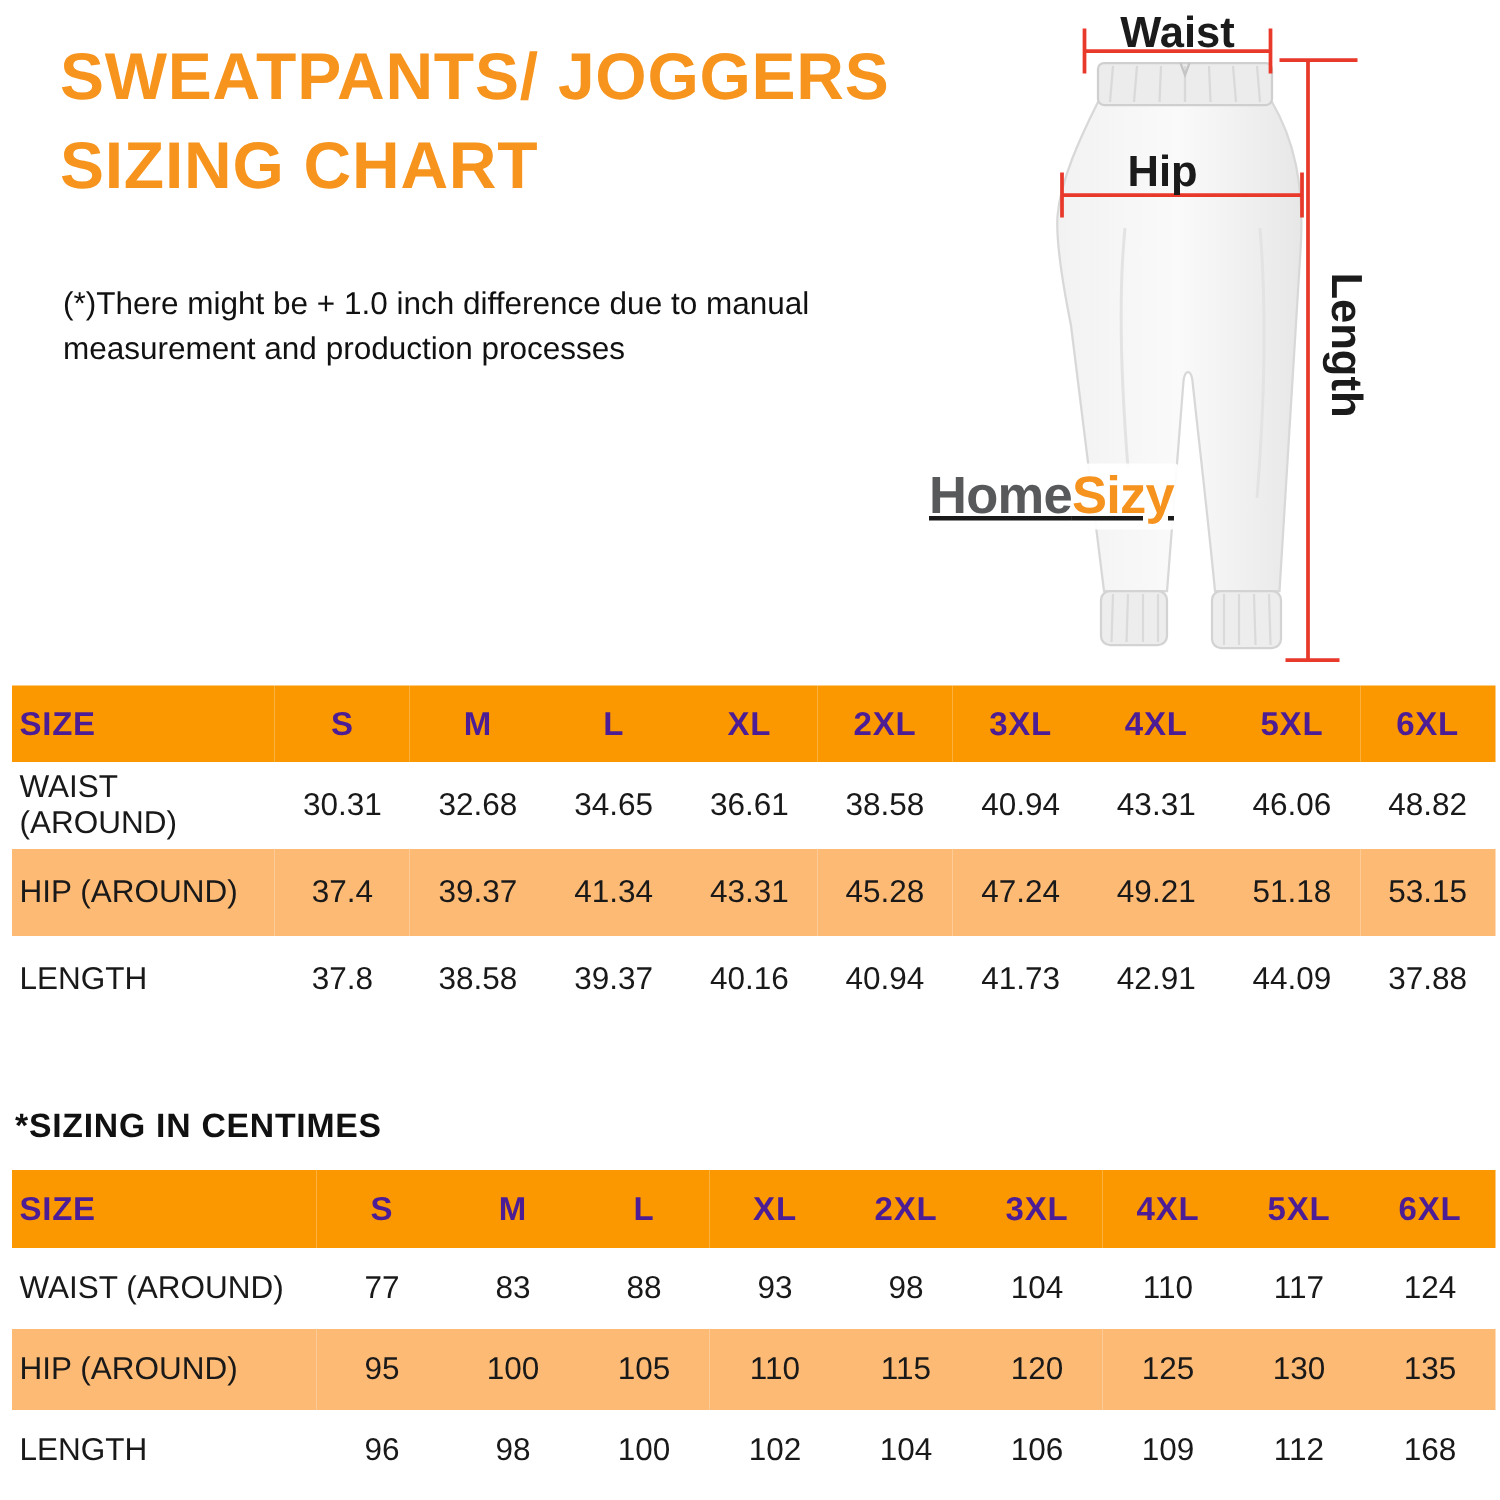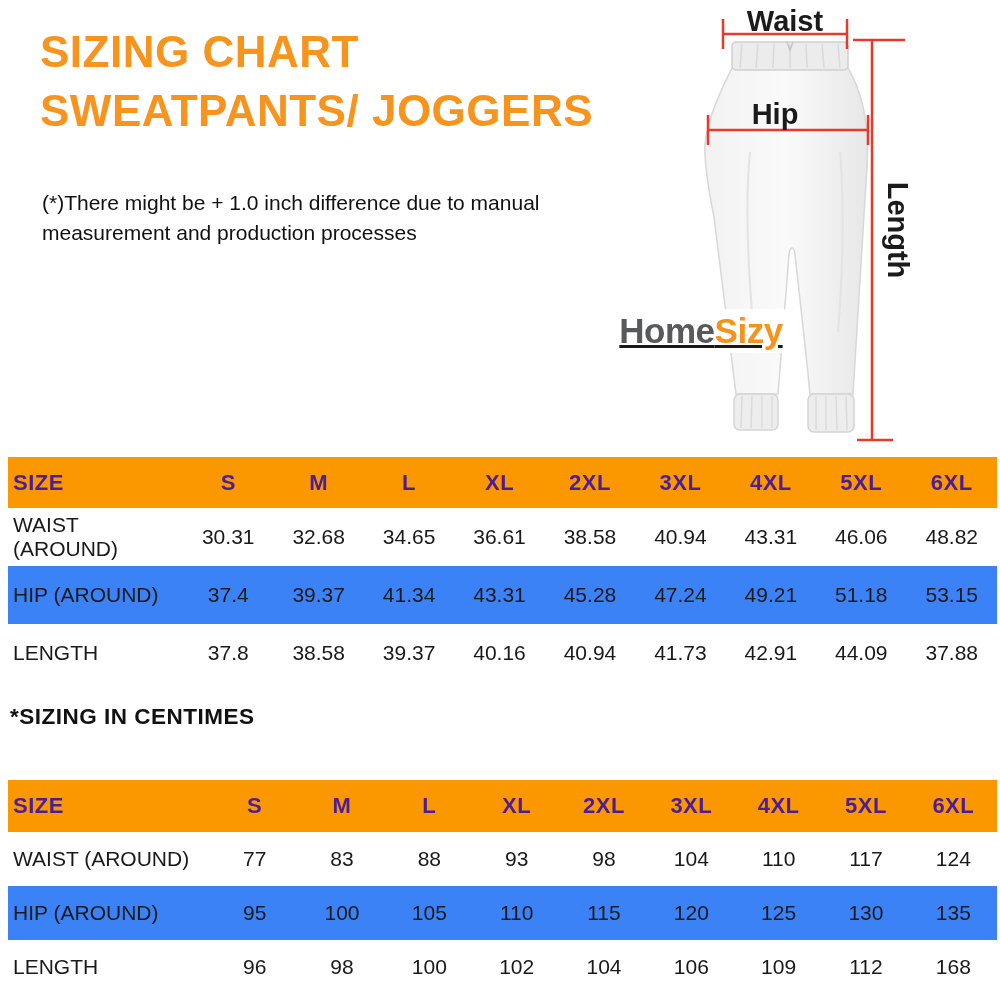--- a/index.html
+++ b/index.html
@@ -36,34 +36,34 @@
   .size-table th{background:#fb9800;color:#4c1d95;font-size:22px;font-weight:bold;
                  text-align:center;letter-spacing:.5px;padding:0;}
   .t-inches th{height:51px;}
   .t-cm th{height:52px;}
   .size-table td{font-size:21px;color:#191919;text-align:center;vertical-align:middle;padding:0;}
   .t-inches td{height:58px;}
   .t-cm td{height:54px;}
   .size-table .lab{text-align:left;padding-left:5px;}
   .t-inches .lab{width:170px;}
   .t-cm .lab{width:198px;}
-  .size-table tr.stripe td{background:#3b82f6;}
-
-  
-  .cm-label{position:absolute;left:10px;top:704px;font-size:22.5px;font-weight:bold;
+  .size-table tr.stripe td{background:#fdba74;}
+
+  
+  .cm-label{position:absolute;left:10px;top:738px;font-size:22.5px;font-weight:bold;
             color:#111;letter-spacing:.5px;}
 </style>
 </head>
 <body>
 
 <div class="canvas">
 
   <h1 class="title">
+    <span>SWEATPANTS/ JOGGERS</span>
     <span>SIZING CHART</span>
-    <span>SWEATPANTS/ JOGGERS</span>
   </h1>
 
   <p class="disclaimer">(*)There might be + 1.0 inch difference due to manual measurement and production processes</p>
 
   <div class="figure">
     <svg width="310" height="448" viewBox="0 0 310 448">
       <defs>
         <linearGradient id="pantsFill" x1="0" y1="0" x2="1" y2="0">
           <stop offset="0" stop-color="#f2f2f2"></stop>
           <stop offset="0.5" stop-color="#fafafa"></stop>

